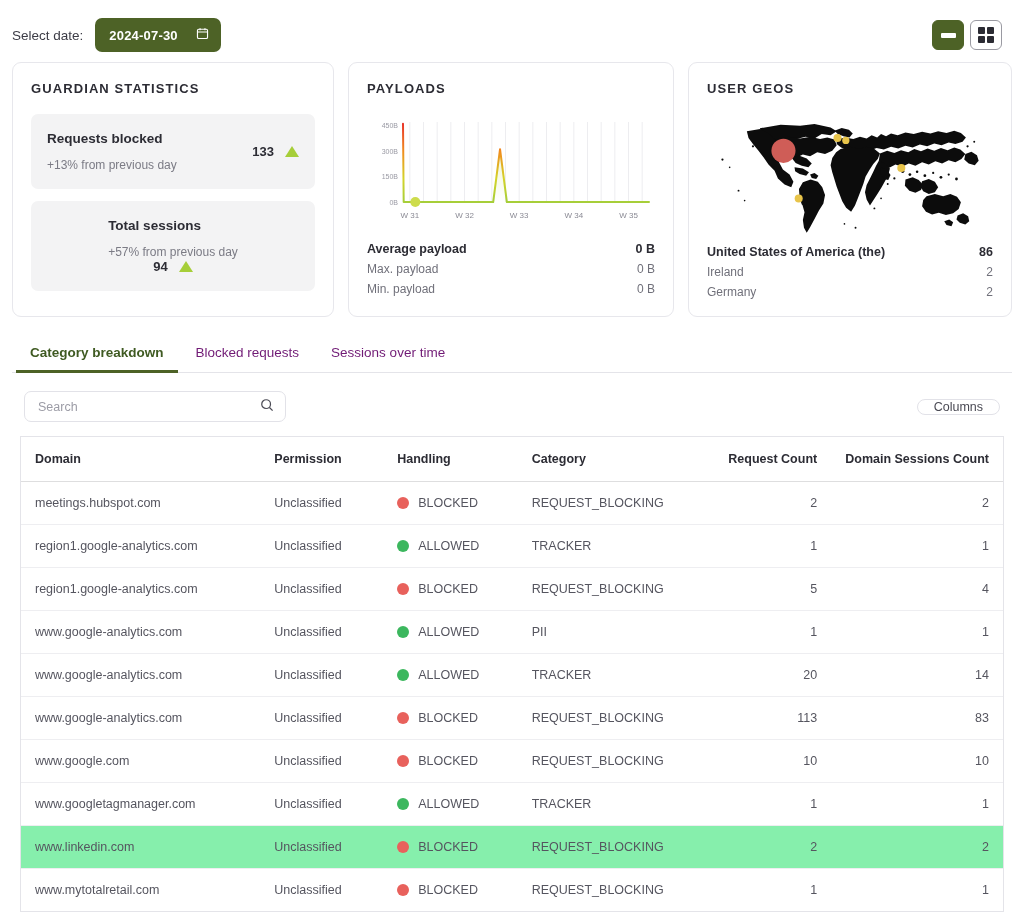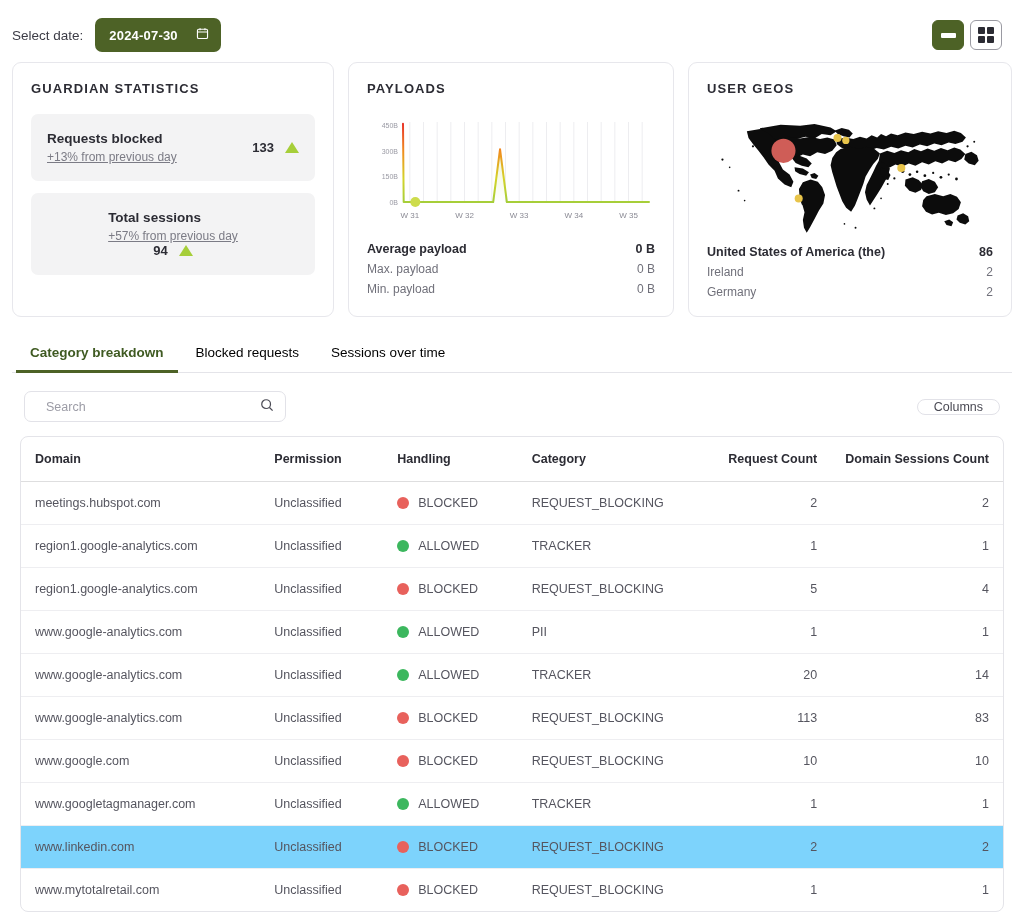--- a/index.html
+++ b/index.html
@@ -85,21 +85,21 @@
     background: #f3f3f4;
     border-radius: 7px;
     padding: 17px 16px;
     display: flex;
     align-items: center;
     justify-content: space-between;
     margin-bottom: 12px;
   }
   .stat:last-child { margin-bottom: 0; flex-direction: column; }
   .stat-name { font-size: 13.5px; font-weight: bold; color: #2c2c34; }
-  .stat-sub { font-size: 12px; color: #7b7b85; margin-top: 4px; text-decoration: underline; }
+  .stat-sub { font-size: 12px; color: #7b7b85; margin-top: 12px; }
   .stat-right { display: flex; align-items: center; gap: 11px; }
   .stat-val { font-size: 13px; font-weight: bold; color: #2c2c34; }
   .tri-up {
     width: 0; height: 0;
     border-left: 7px solid transparent;
     border-right: 7px solid transparent;
     border-bottom: 11px solid #a6ce39;
   }
 
   
@@ -124,21 +124,21 @@
   
   .tabs {
     display: flex;
     gap: 4px;
     margin: 22px 12px 0 12px;
     border-bottom: 1px solid #e4e4e9;
     padding-left: 4px;
   }
   .tab {
     font-size: 13.5px;
-    color: #000000;
+    color: #701a75;
     padding: 6px 14px 10px 14px;
     cursor: pointer;
     border-bottom: 3px solid transparent;
     margin-bottom: -1px;
   }
   .tab.active { color: #3f5a22; font-weight: bold; border-bottom-color: #4d6226; }
 
   
   .toolbar {
     display: flex; align-items: center; justify-content: space-between;
@@ -150,39 +150,38 @@
     border-radius: 7px;
     display: flex; align-items: center;
     padding: 0 11px;
     background: #fff;
   }
   .search-input {
     border: none; outline: none; flex: 1;
     font-size: 12.5px; color: #32323c;
     font-family: "Liberation Sans", sans-serif;
     background: transparent;
-    margin-left: 8px;
   }
   .search-input::placeholder { color: #9c9ca6; }
   .columns-btn {
     border: 1px solid #e2e2e8;
     background: #fff;
     border-radius: 16px;
     padding: 0 16px;
     font-size: 12.5px;
     color: #4a4a54;
     cursor: pointer;
     font-family: "Liberation Sans", sans-serif;
   }
 
   
   .table-card {
     margin: 0 20px;
     border: 1px solid #e4e4e9;
-    border-radius: 8px;
+    border-radius: 0;
     overflow: hidden;
     background: #fff;
   }
   table { width: 100%; border-collapse: collapse; }
   th {
     text-align: left;
     font-size: 12.5px;
     font-weight: bold;
     color: #2c2c34;
     padding: 15px 14px;
@@ -190,21 +189,21 @@
     white-space: nowrap;
   }
   td {
     font-size: 12.5px;
     color: #55555f;
     padding: 14px;
     border-bottom: 1px solid #eeeef1;
     white-space: nowrap;
   }
   tr:last-child td { border-bottom: none; }
-  tr.alt td { background: #7dd3fc; }
+  tr.alt td { background: #86efac; }
   .num { text-align: right; }
   .handling { display: flex; align-items: center; gap: 9px; }
   .dot { width: 12px; height: 12px; border-radius: 50%; display: inline-block; flex: none; }
   .dot.blocked { background: #e8615c; }
   .dot.allowed { background: #3cb75e; }
 
   .col-domain { width: 27%; }
   .col-perm { width: 14%; }
   .col-handling { width: 15%; }
   .col-cat { width: 22%; }

